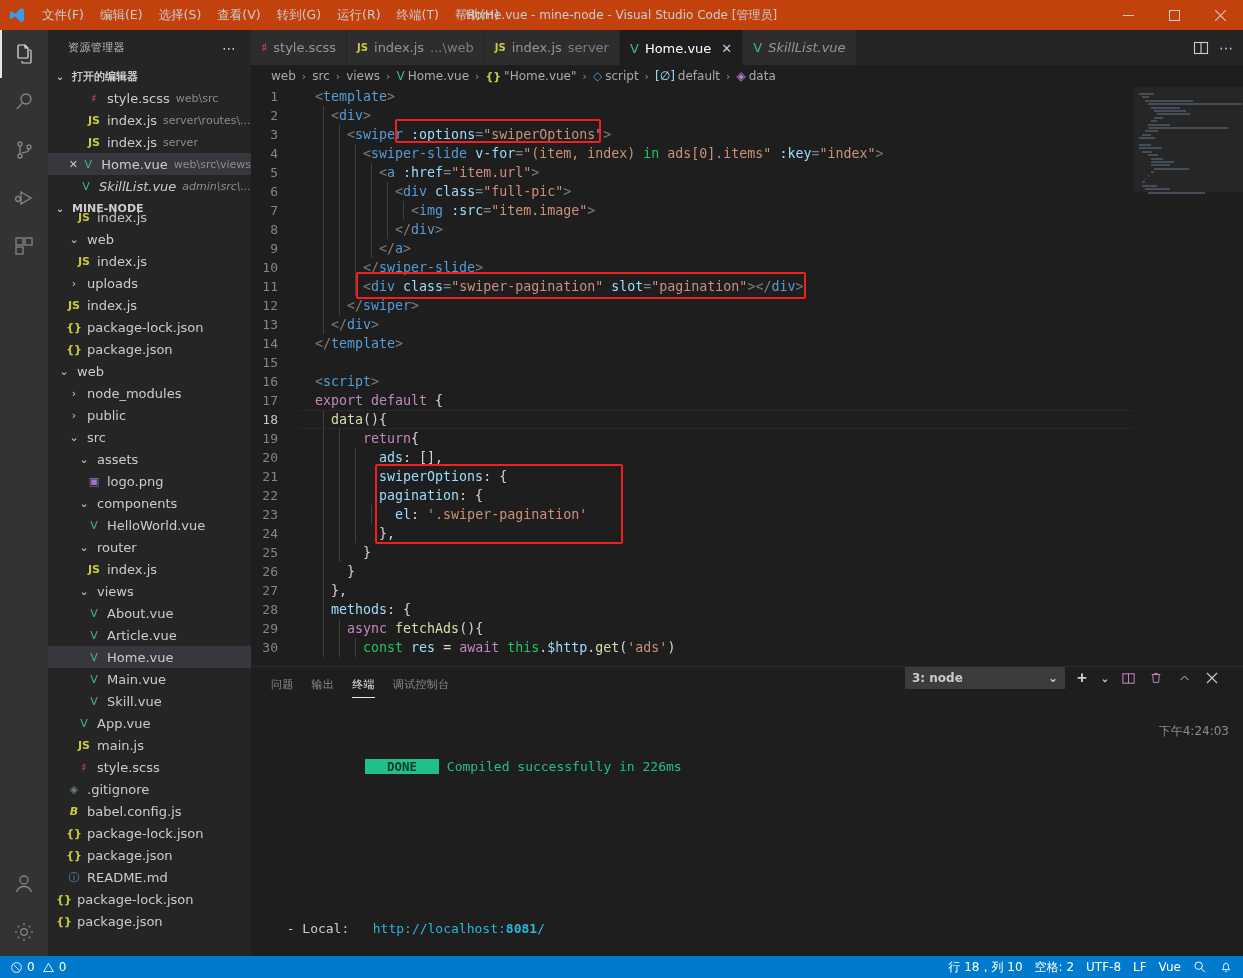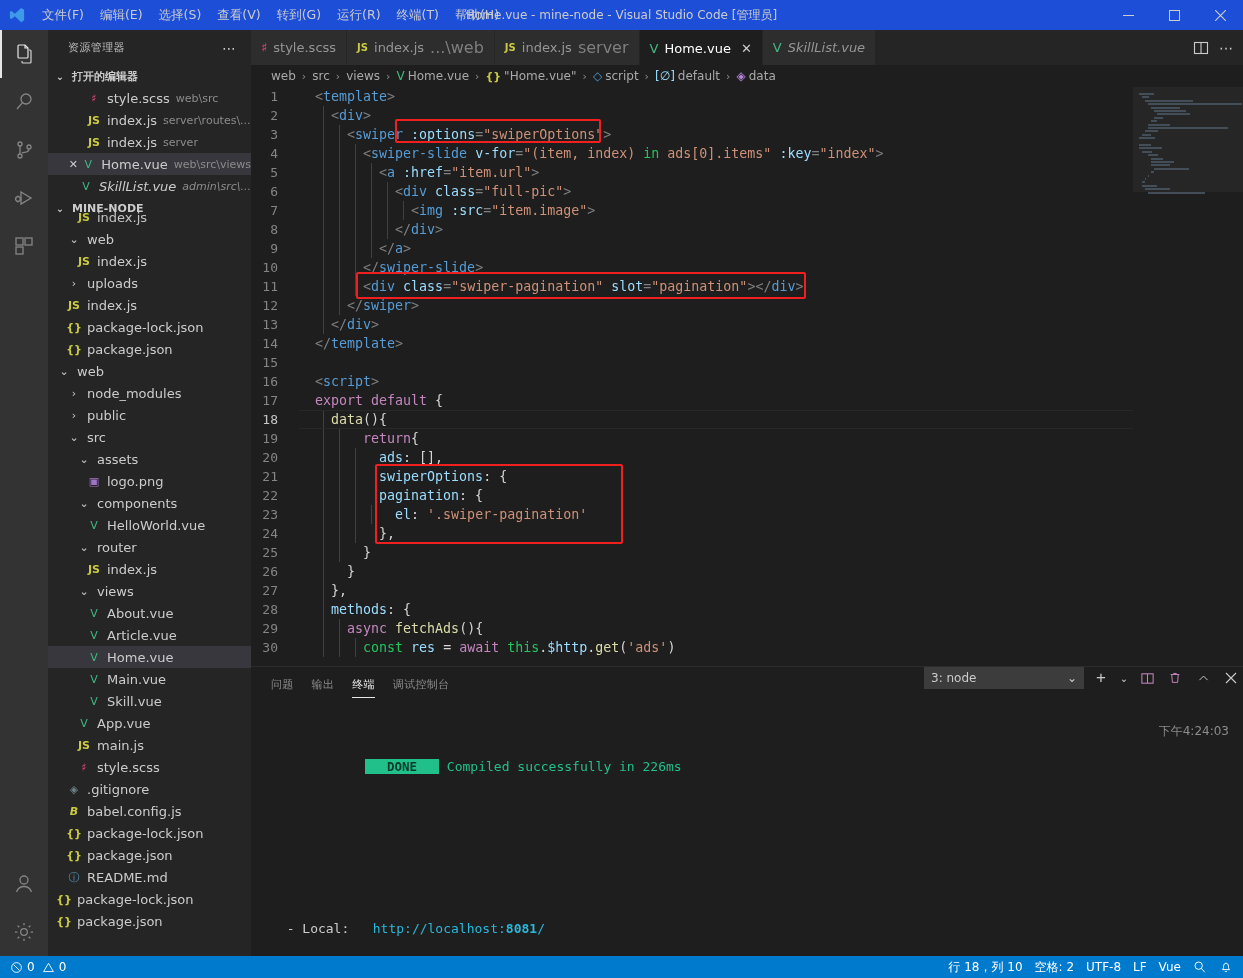--- a/index.html
+++ b/index.html
@@ -7,21 +7,21 @@
     width: 1243px; height: 978px;
     background: #1e1e1e;
     font-family: "Liberation Sans", sans-serif;
     overflow: hidden;
     -webkit-font-smoothing: antialiased;
   }
   .app { position: relative; width: 1243px; height: 978px; display: flex; flex-direction: column; }
 
   
   .titlebar {
-    height: 30px; background: #1d4ed8; color: #cccccc;
+    height: 30px; background: #c2410c; color: #cccccc;
     display: flex; align-items: center; flex: 0 0 30px;
     font-size: 12px; position: relative;
   }
   .vs-logo { width: 34px; height: 30px; display: flex; align-items: center; justify-content: center; }
   .menu { display: flex; align-items: center; height: 30px; }
   .menu-item {
     padding: 0 8px; height: 30px; line-height: 30px; font-size: 12.5px; color: #cccccc;
     font-family: "DejaVu Sans", sans-serif; white-space: nowrap; cursor: default;
   }
   .win-title {
@@ -92,21 +92,21 @@
 
   
   .editor-area { flex: 1 1 auto; display: flex; flex-direction: column; min-width: 0; background: #1e1e1e; }
   .tabsbar { height: 35px; background: #252526; display: flex; flex: 0 0 35px; }
   .tab {
     display: flex; align-items: center; gap: 6px; padding: 0 10px; height: 35px;
     background: #2d2d2d; color: #969696; font-size: 13px; border-right: 1px solid #252526;
     font-family: "DejaVu Sans", sans-serif; cursor: pointer; max-width: 220px; white-space: nowrap;
   }
   .tab.active { background: #1e1e1e; color: #ffffff; border-top: 1px solid #1e1e1e; }
-  .tab .tsub { font-size: 16px; color: #7f7f7f; }
+  .tab .tsub { font-size: 13px; color: #7f7f7f; }
   .tab .tclose { margin-left: 4px; font-size: 13px; color: #cccccc; }
   .tabs-actions { margin-left: auto; display: flex; align-items: center; gap: 10px; padding-right: 10px; color: #cccccc; }
 
   .breadcrumbs {
     height: 22px; display: flex; align-items: center; padding-left: 20px; gap: 4px;
     font-size: 12px; color: #a9a9a9; background: #1e1e1e;
     font-family: "DejaVu Sans", sans-serif; flex: 0 0 22px;
   }
   .bc { display: inline-flex; align-items: center; gap: 3px; cursor: pointer; }
   .bc-sep { color: #8c8c8c; font-size: 11px; padding: 0 2px; }
@@ -153,21 +153,21 @@
 
   
   .panel { height: 290px; flex: 0 0 290px; background: #1e1e1e; border-top: 1px solid #2b2b2b; display: flex; flex-direction: column; }
   .panel-head { height: 35px; display: flex; align-items: flex-start; padding-left: 20px; flex: 0 0 35px; }
   .ptab {
     font-size: 11px; color: #8c8c8c; margin-right: 18px; height: 35px; display: flex; align-items: center;
     font-family: "DejaVu Sans", sans-serif; letter-spacing: .3px; cursor: pointer; position: relative;
   }
   .ptab.active { color: #e7e7e7; }
   .ptab.active::after { content: ""; position: absolute; bottom: 4px; left: 0; right: 0; height: 1px; background: #e7e7e7; }
-  .panel-actions { margin-left: auto; display: flex; align-items: center; gap: 6px; padding-right: 1px; }
+  .panel-actions { margin-left: auto; display: flex; align-items: center; gap: 6px; padding-right: 20px; font-weight: bold; }
   .term-select {
     background: #3c3c3c; color: #cccccc; font-size: 12px; height: 22px; width: 160px;
     display: flex; align-items: center; padding: 0 6px; font-family: "DejaVu Sans", sans-serif;
     border: 1px solid #3c3c3c; cursor: pointer;
   }
   .term-select .sv { flex: 1 1 auto; }
   .pa-btn { width: 22px; height: 22px; display: flex; align-items: center; justify-content: center; color: #cccccc; cursor: pointer; }
   .term-body {
     flex: 1 1 auto; padding: 2px 0 0 20px; font-family: "DejaVu Sans Mono", monospace;
     font-size: 13px; line-height: 18px; color: #cccccc; position: relative; white-space: pre;

